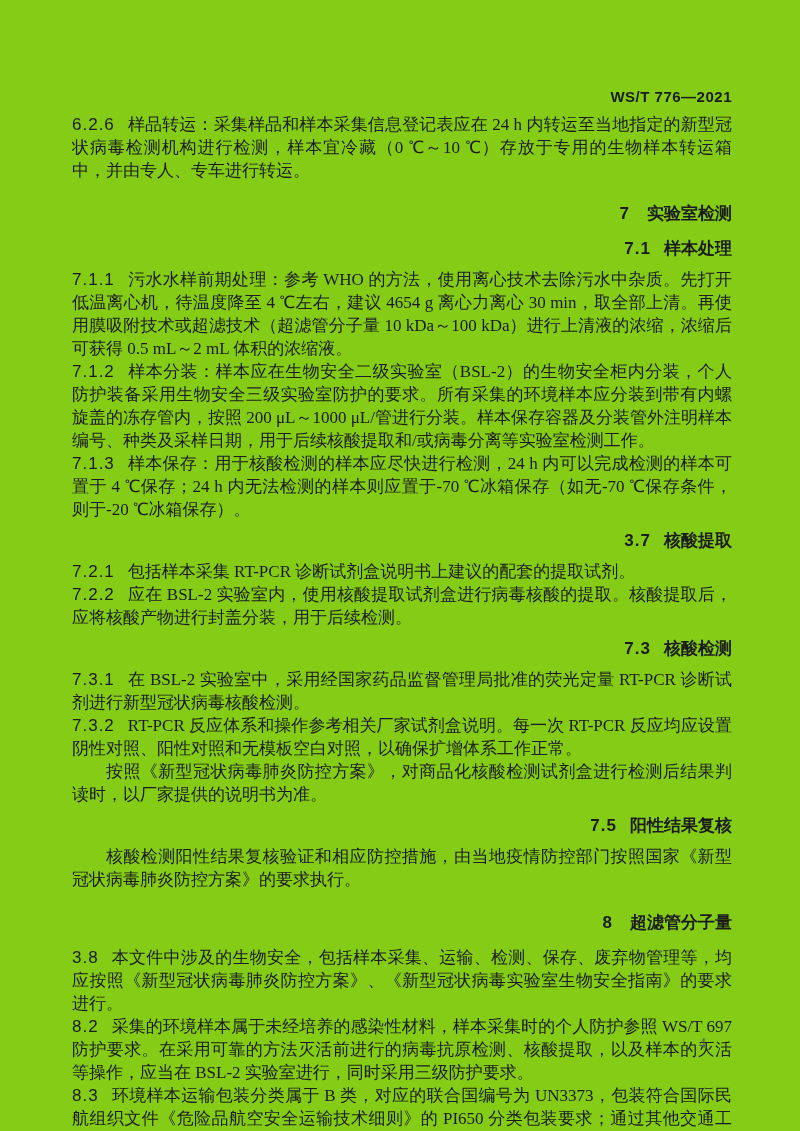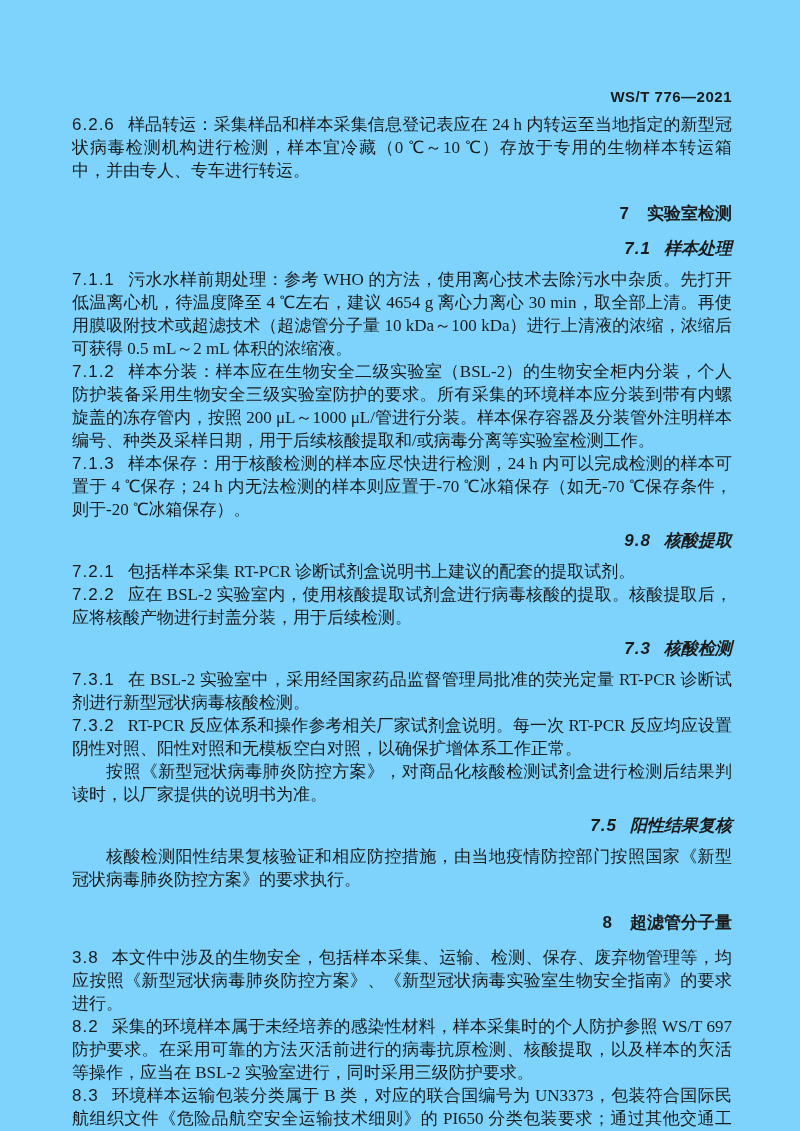--- a/index.html
+++ b/index.html
@@ -5,21 +5,21 @@
   html, body {
     margin: 0;
     padding: 0;
     background: #e8e8e8;
   }
   .page {
     position: relative;
     width: 800px;
     height: 1131px;
     margin: 0 auto;
-    background: #7dd3fc;
+    background: #84cc16;
     font-family: "Liberation Serif", serif;
     color: #1b1b1b;
     overflow: hidden;
   }
   .content {
     position: absolute;
     left: 72px;
     right: 68px;
     top: 88px;
   }
@@ -46,21 +46,20 @@
     font-family: "Liberation Sans", sans-serif;
     font-weight: bold;
     text-align: right;
   }
   .block.h1 {
     margin: 20px 0 12px 0;
   }
   .block.h1 .num { margin-right: 17px; }
   .block.h2 {
     margin: 8px 0 8px 0;
-    font-style: italic;
   }
   .block.h2 .num { margin-right: 13px; }
   .block.para {
     text-indent: 2em;
   }
   .page-number {
     position: absolute;
     top: 1036px;
     right: 94px;
     font-size: 14px;
@@ -74,21 +73,21 @@
 <div class="page">
   <div class="content">
     <div class="doc-number">WS/T 776—2021</div>
     <div>
         <div class="block clause"><span class="num">6.2.6</span><span class="txt">样品转运：采集样品和样本采集信息登记表应在 24 h 内转运至当地指定的新型冠状病毒检测机构进行检测，样本宜冷藏（0 ℃～10 ℃）存放于专用的生物样本转运箱中，并由专人、专车进行转运。</span></div>
         <div class="block h1"><span class="num">7</span><span class="txt">实验室检测</span></div>
         <div class="block h2"><span class="num">7.1</span><span class="txt">样本处理</span></div>
         <div class="block clause"><span class="num">7.1.1</span><span class="txt">污水水样前期处理：参考 WHO 的方法，使用离心技术去除污水中杂质。先打开低温离心机，待温度降至 4 ℃左右，建议 4654 g 离心力离心 30 min，取全部上清。再使用膜吸附技术或超滤技术（超滤管分子量 10 kDa～100 kDa）进行上清液的浓缩，浓缩后可获得 0.5 mL～2 mL 体积的浓缩液。</span></div>
         <div class="block clause"><span class="num">7.1.2</span><span class="txt">样本分装：样本应在生物安全二级实验室（BSL-2）的生物安全柜内分装，个人防护装备采用生物安全三级实验室防护的要求。所有采集的环境样本应分装到带有内螺旋盖的冻存管内，按照 200 μL～1000 μL/管进行分装。样本保存容器及分装管外注明样本编号、种类及采样日期，用于后续核酸提取和/或病毒分离等实验室检测工作。</span></div>
         <div class="block clause"><span class="num">7.1.3</span><span class="txt">样本保存：用于核酸检测的样本应尽快进行检测，24 h 内可以完成检测的样本可置于 4 ℃保存；24 h 内无法检测的样本则应置于-70 ℃冰箱保存（如无-70 ℃保存条件，则于-20 ℃冰箱保存）。</span></div>
-        <div class="block h2"><span class="num">9.8</span><span class="txt">核酸提取</span></div>
+        <div class="block h2"><span class="num">3.7</span><span class="txt">核酸提取</span></div>
         <div class="block clause"><span class="num">7.2.1</span><span class="txt">包括样本采集 RT-PCR 诊断试剂盒说明书上建议的配套的提取试剂。</span></div>
         <div class="block clause"><span class="num">7.2.2</span><span class="txt">应在 BSL-2 实验室内，使用核酸提取试剂盒进行病毒核酸的提取。核酸提取后，应将核酸产物进行封盖分装，用于后续检测。</span></div>
         <div class="block h2"><span class="num">7.3</span><span class="txt">核酸检测</span></div>
         <div class="block clause"><span class="num">7.3.1</span><span class="txt">在 BSL-2 实验室中，采用经国家药品监督管理局批准的荧光定量 RT-PCR 诊断试剂进行新型冠状病毒核酸检测。</span></div>
         <div class="block clause"><span class="num">7.3.2</span><span class="txt">RT-PCR 反应体系和操作参考相关厂家试剂盒说明。每一次 RT-PCR 反应均应设置阴性对照、阳性对照和无模板空白对照，以确保扩增体系工作正常。</span></div>
         <div class="block para"><span class="txt">按照《新型冠状病毒肺炎防控方案》，对商品化核酸检测试剂盒进行检测后结果判读时，以厂家提供的说明书为准。</span></div>
         <div class="block h2"><span class="num">7.5</span><span class="txt">阳性结果复核</span></div>
         <div class="block para"><span class="txt">核酸检测阳性结果复核验证和相应防控措施，由当地疫情防控部门按照国家《新型冠状病毒肺炎防控方案》的要求执行。</span></div>
         <div class="block h1"><span class="num">8</span><span class="txt">超滤管分子量</span></div>
         <div class="block clause"><span class="num">3.8</span><span class="txt">本文件中涉及的生物安全，包括样本采集、运输、检测、保存、废弃物管理等，均应按照《新型冠状病毒肺炎防控方案》、《新型冠状病毒实验室生物安全指南》的要求进行。</span></div>

